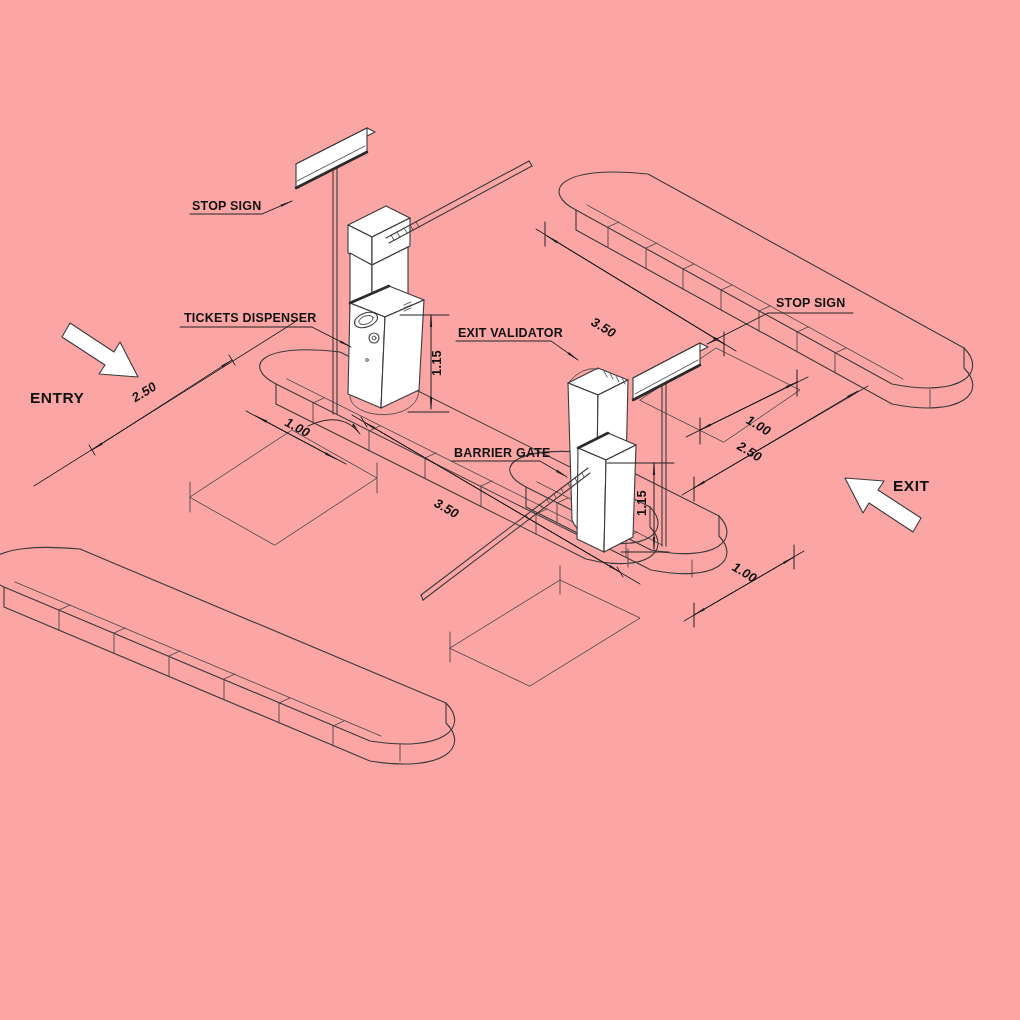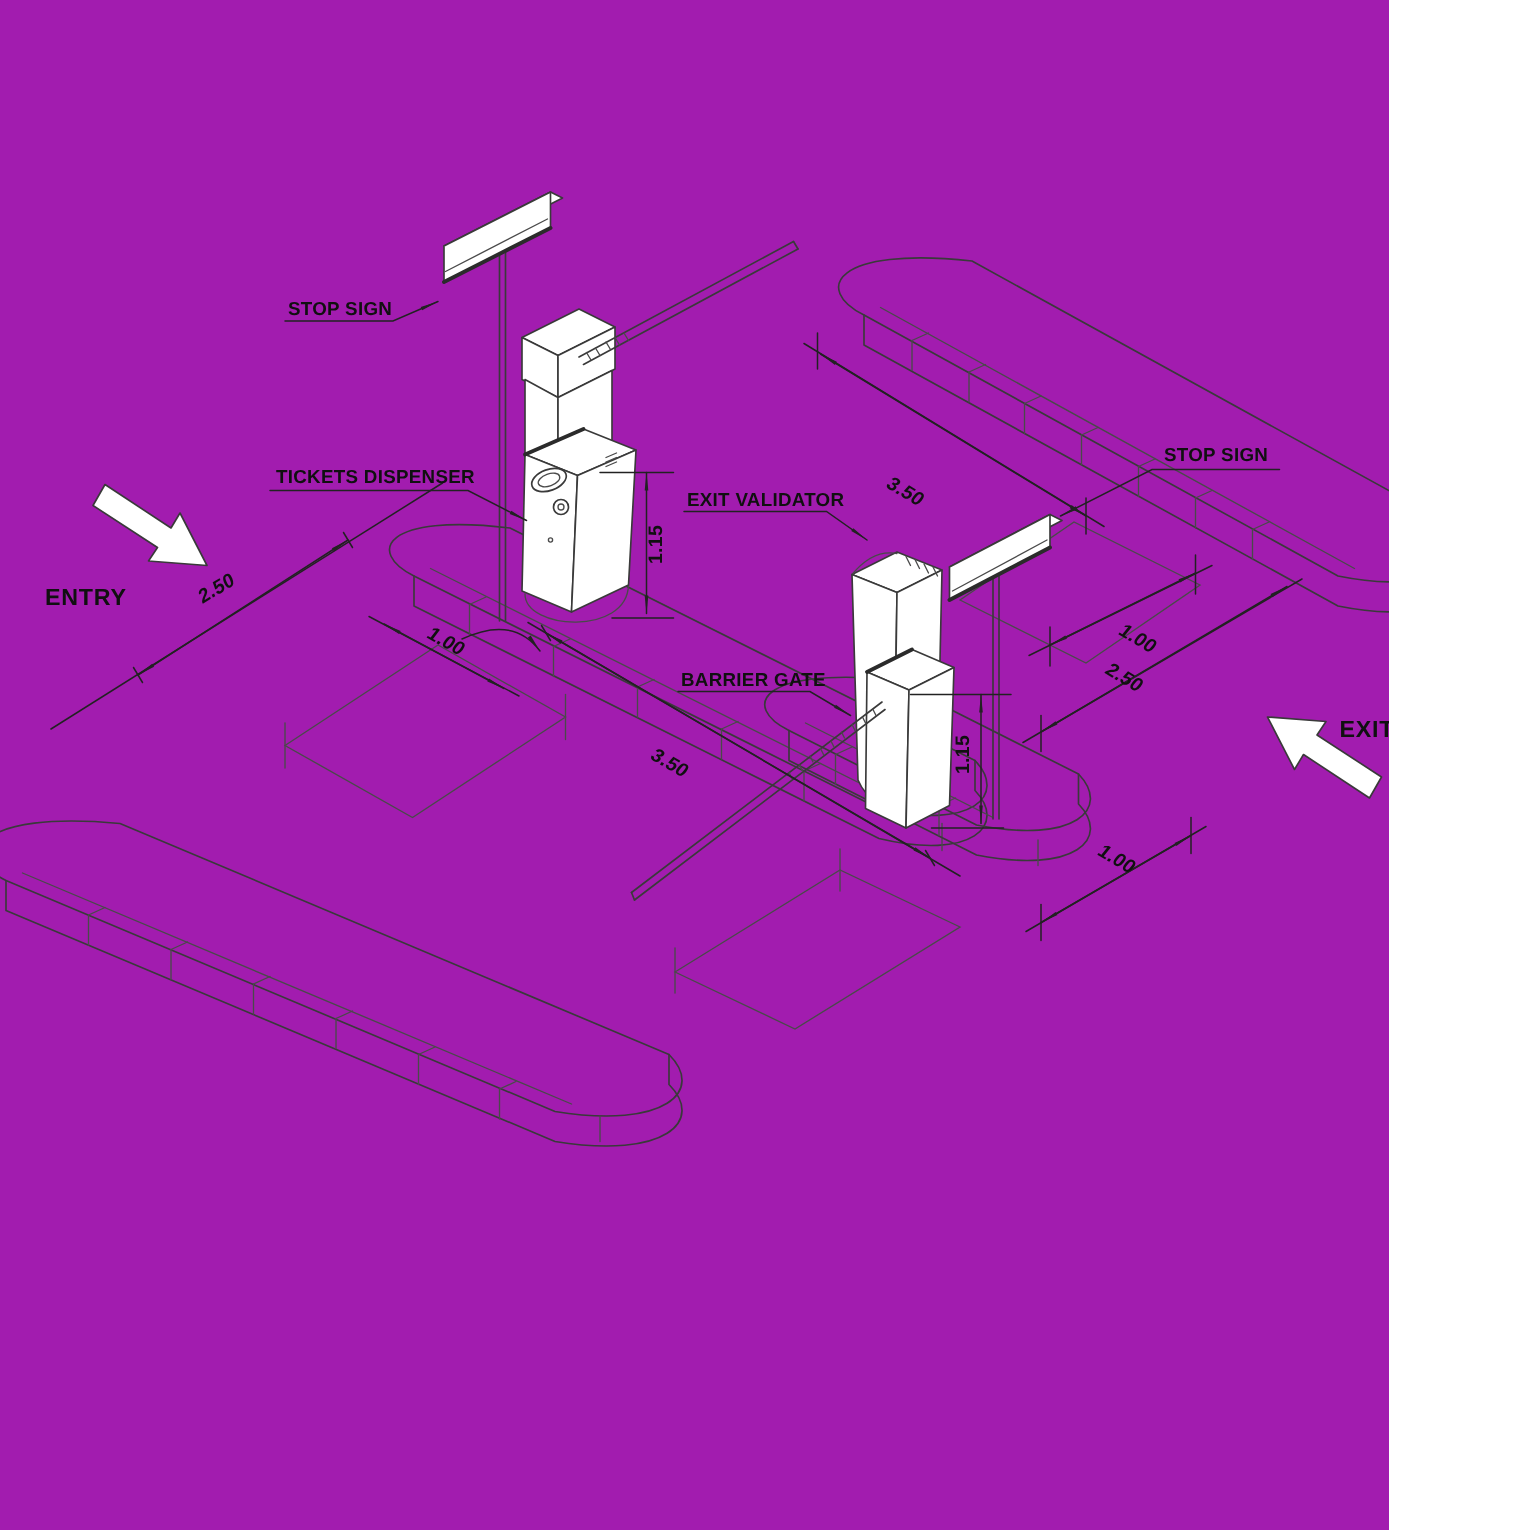--- a/index.html
+++ b/index.html
@@ -1,16 +1,16 @@
 <!DOCTYPE html>
 <html><head>
 <meta charset="utf-8">
 <style>
   html,body{margin:0;padding:0;background:#fff;}
-  .canvas{position:relative;width:926px;height:1020px;background:#a21caf;overflow:hidden;
+  .canvas{position:relative;width:1020px;height:1020px;background:#fca5a5;overflow:hidden;
           font-family:"Liberation Sans",sans-serif;}
   svg{display:block}
   
   .s  {stroke:#3a3a3a;stroke-width:1.1;fill:none;stroke-linecap:round;stroke-linejoin:round;}
   .sw {stroke:#3a3a3a;stroke-width:1.1;fill:#ffffff;stroke-linejoin:round;}
   .thin{stroke:#4a4a4a;stroke-width:0.9;fill:none;stroke-linecap:round;}
   .thick{stroke:#2b2b2b;stroke-width:2.6;fill:none;stroke-linecap:round;}
   .d  {stroke:#222;stroke-width:1;fill:none;stroke-linecap:round;}
   
   .lbl{font-family:"Liberation Sans",sans-serif;font-weight:700;font-size:12.5px;fill:#101010;letter-spacing:.2px;}

